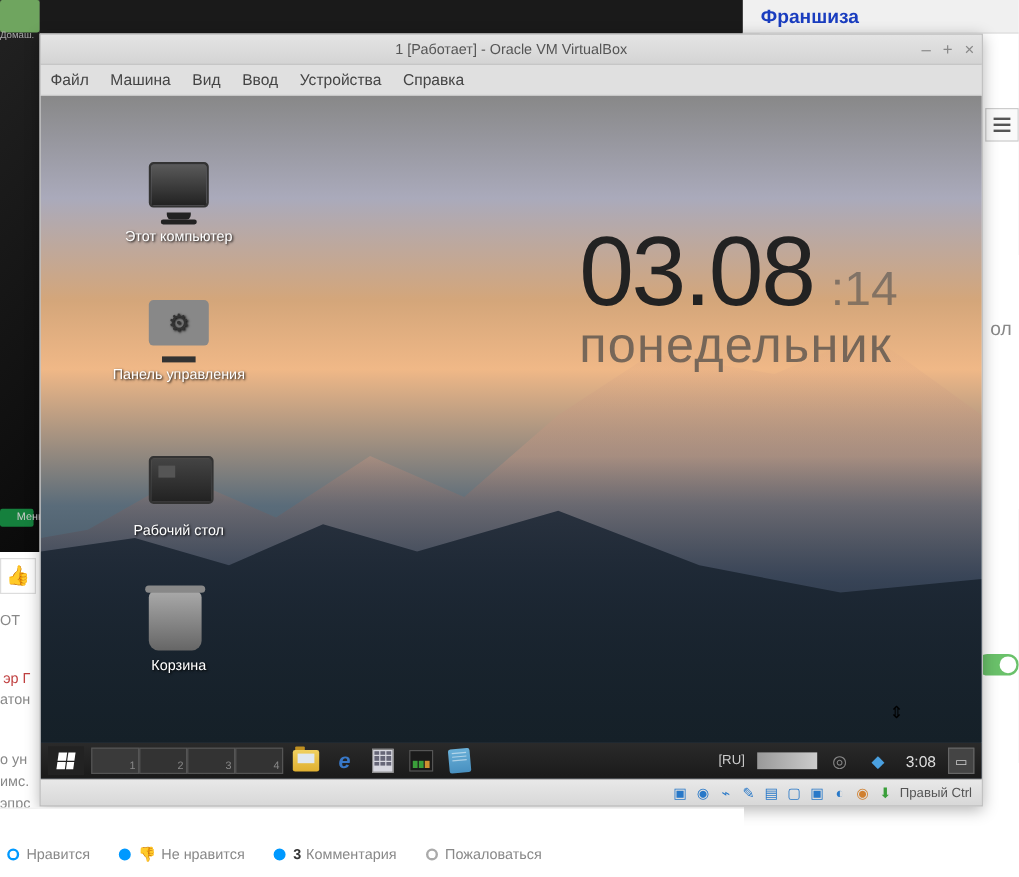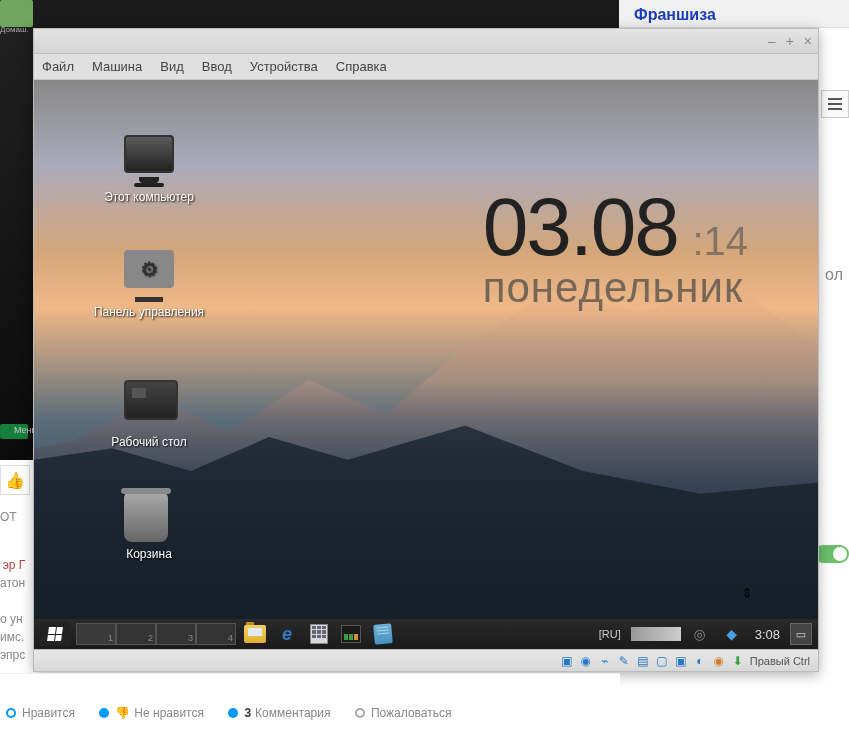--- a/index.html
+++ b/index.html
@@ -115,28 +115,29 @@
     <span></span>
   </div>
 <div style="position:absolute; top:266px; right:6px; font-size:16px; color:#888;">ол</div>
 <div class="toggle-right"></div>
 
 <div class="thumbs">👍</div>
 <div class="snippet-left">
   <div>ОТ</div>
   <div style="margin-top:30px;color:#c04040;text-align:right;">эр Г</div>
   <div>атон</div>
-  <div style="margin-top:18px;">о ун</div>
+  <div style="margin-top:32px;">о ун</div>
   <div>имс.</div>
   <div>эпрс</div>
 </div>
 
 <div class="vbox-window">
 
   <div class="vbox-titlebar">
+    <span>1 [Работает] - Oracle VM VirtualBox</span>
     <div class="controls">
       <span>–</span>
       <span>+</span>
       <span>×</span>
     </div>
   </div>
 
   <div class="vbox-menubar">
     <span>Файл</span>
     <span>Машина</span>

